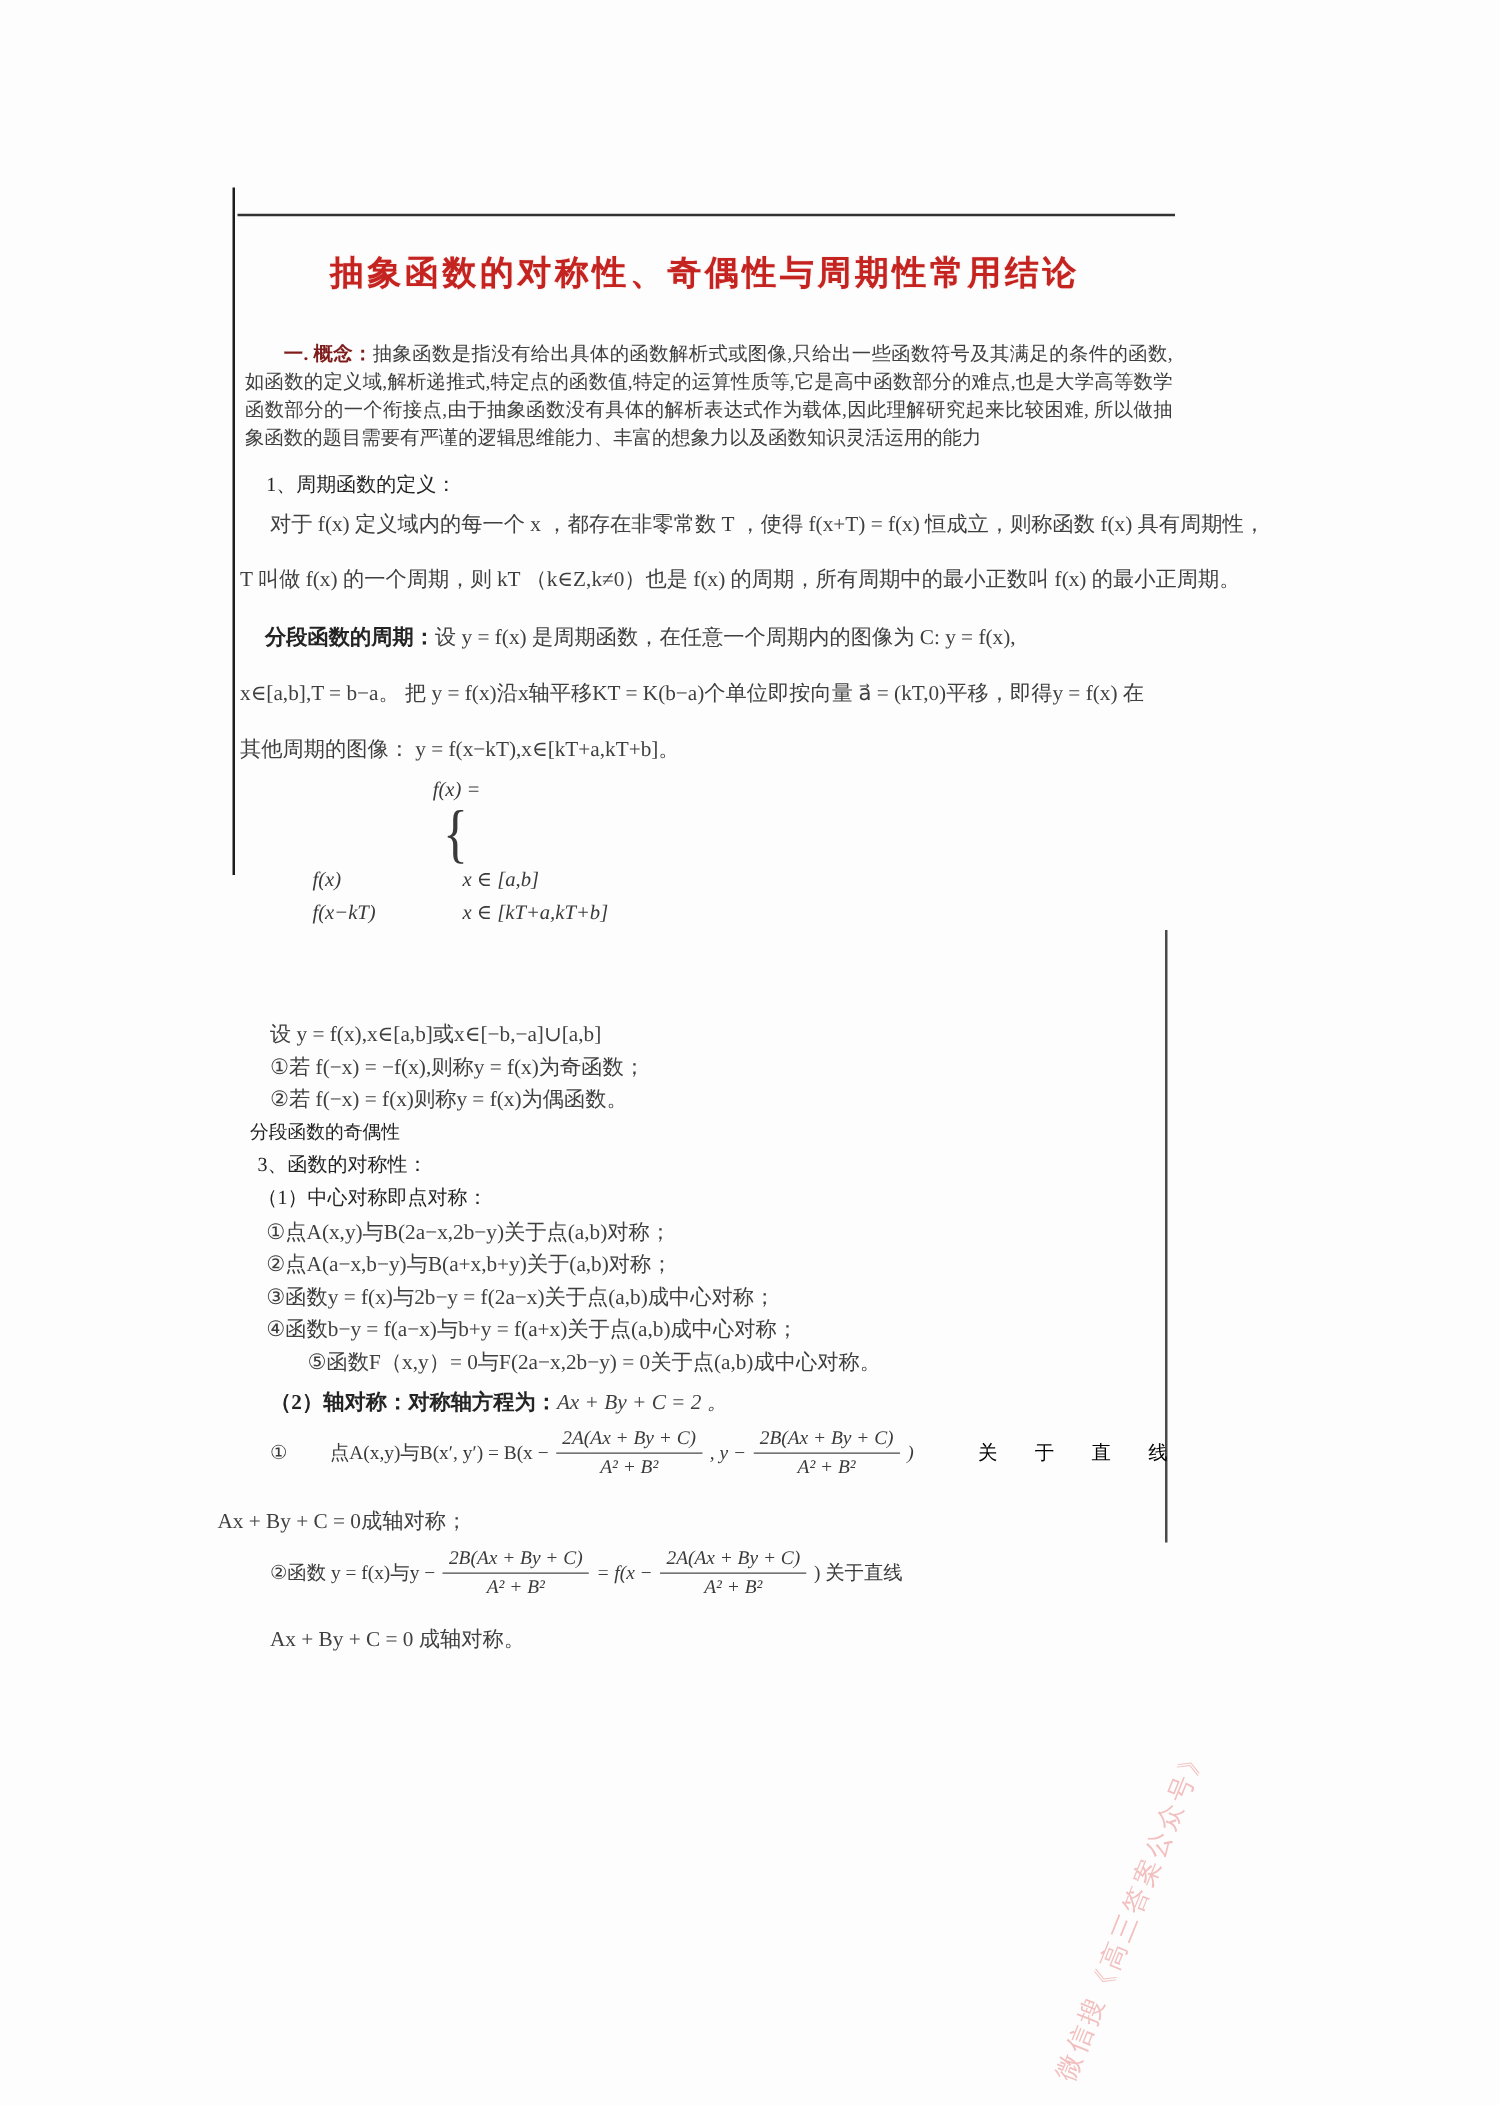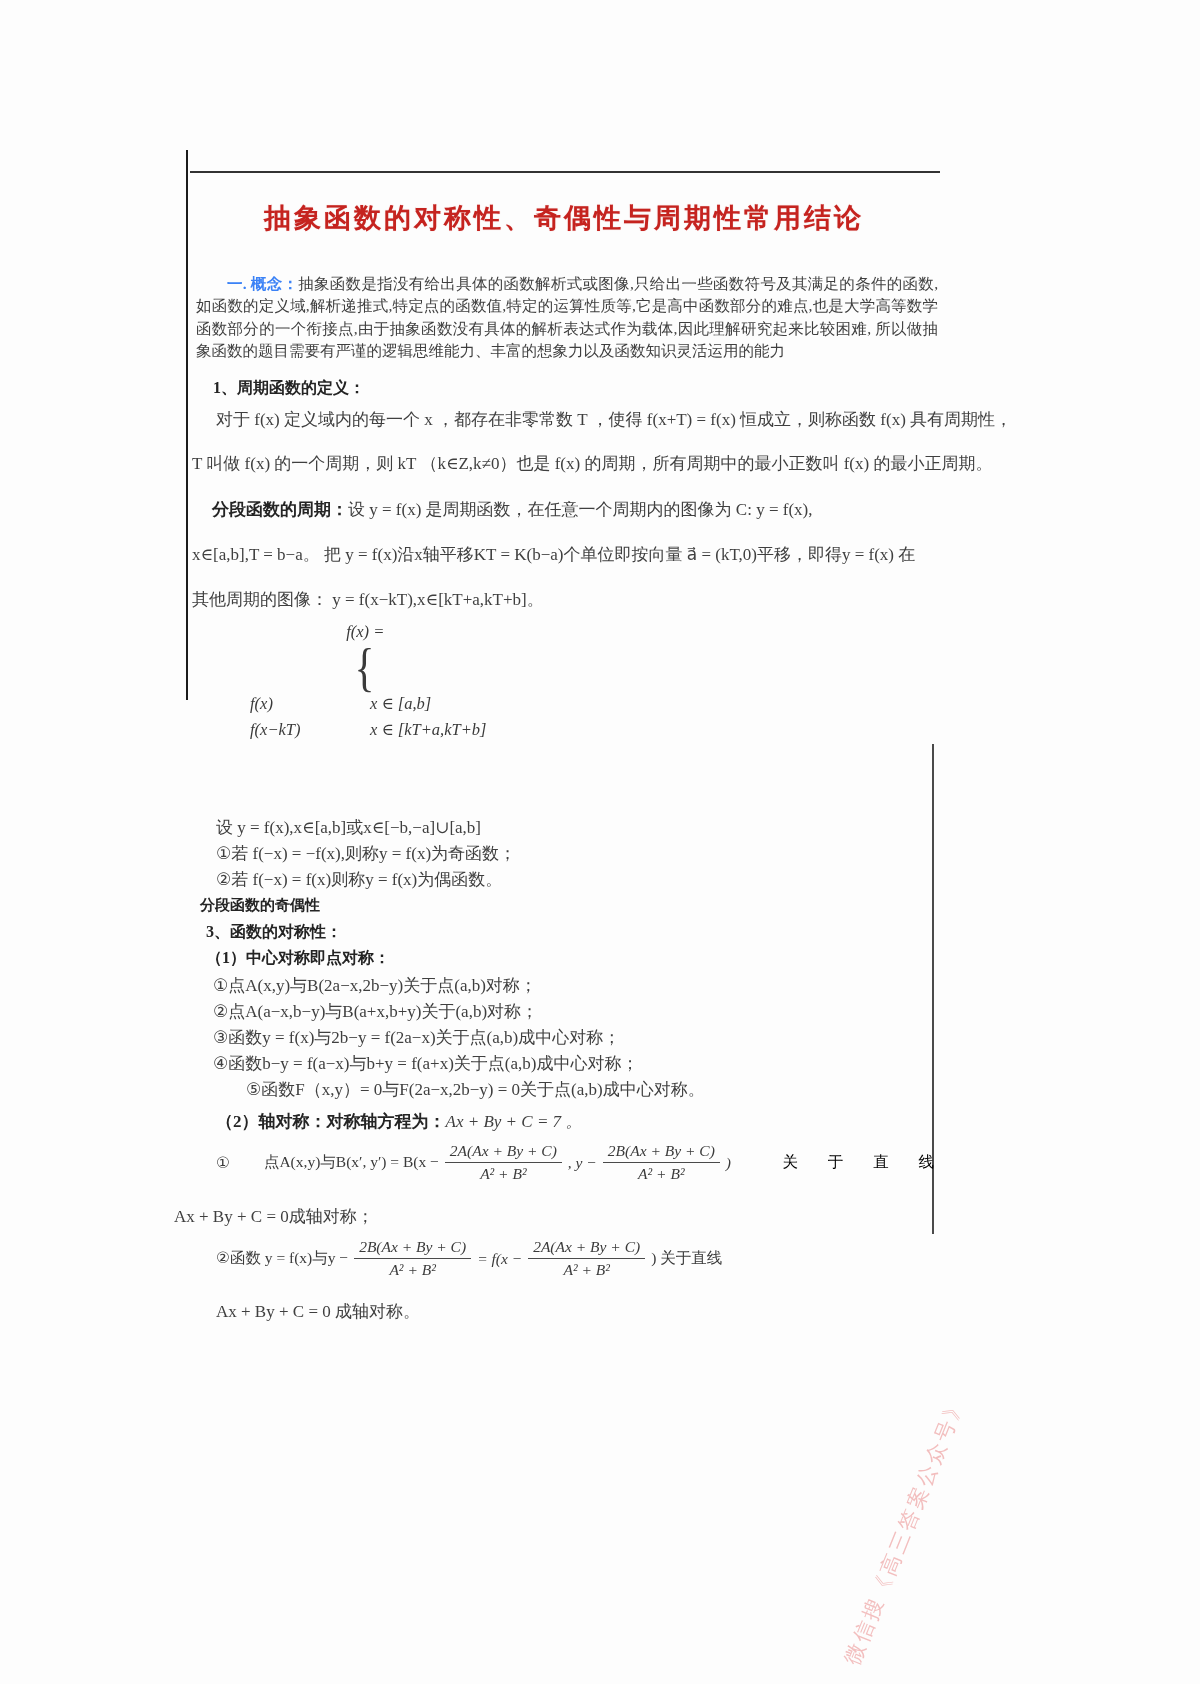--- a/index.html
+++ b/index.html
@@ -18,23 +18,23 @@
   .vrule-right { left:932px; top:744px; width:2px; height:490px; background:#4a4a4a; }
 
   .title {
     left:190px; top:200px; width:748px; text-align:center;
     font-size:27px; font-weight:bold; color:#c5231f; letter-spacing:3px;
     text-shadow:0 0 1px rgba(197,35,31,.35);
   }
 
   .body-text { font-size:15.5px; line-height:22.5px; color:#3f3f3f; }
   .concept { left:196px; top:257px; width:742px; text-align:justify; text-indent:2em; }
-  .concept b { color:#3b82f6; }
+  .concept b { color:#7f1d1d; }
 
-  .heading { font-weight:bold; color:#242424; font-size:16px; }
+  .heading { font-weight:normal; color:#242424; font-size:16px; }
 
   .line { white-space:nowrap; font-size:17px; color:#3f3f3f; }
   .line b { color:#242424; }
 
   
   .piecewise { display:flex; align-items:center; font-size:16.5px; color:#3a3a3a;flex-direction:column; }
   .pw-lhs { font-style:italic; margin-right:6px; }
   .pw-brace { font-size:52px; font-weight:300; line-height:1; margin-right:8px; color:#3a3a3a;
               transform:scaleX(.8); }
   .pw-rows { display:flex; flex-direction:column; gap:6px; }
@@ -106,21 +106,21 @@
   <div class="abs heading" style="left:200px; top:896px; font-size:15px;">分段函数的奇偶性</div>
   <div class="abs heading" style="left:206px; top:922px;">3、函数的对称性：</div>
   <div class="abs heading" style="left:206px; top:948px;">（1）中心对称即点对称：</div>
 
   <div class="abs line" style="left:213px; top:974px;">①点A(x,y)与B(2a−x,2b−y)关于点(a,b)对称；</div>
   <div class="abs line" style="left:213px; top:1000px;">②点A(a−x,b−y)与B(a+x,b+y)关于(a,b)对称；</div>
   <div class="abs line" style="left:213px; top:1026px;">③函数y = f(x)与2b−y = f(2a−x)关于点(a,b)成中心对称；</div>
   <div class="abs line" style="left:213px; top:1052px;">④函数b−y = f(a−x)与b+y = f(a+x)关于点(a,b)成中心对称；</div>
   <div class="abs line" style="left:213px; top:1078px;margin-left:33px;">⑤函数F（x,y）= 0与F(2a−x,2b−y) = 0关于点(a,b)成中心对称。</div>
 
-  <div class="abs line" style="left:216px; top:1110px;"><b>（2）轴对称：对称轴方程为：</b><span class="mtext">Ax + By + C = 7 。</span></div>
+  <div class="abs line" style="left:216px; top:1110px;"><b>（2）轴对称：对称轴方程为：</b><span class="mtext">Ax + By + C = 2 。</span></div>
 
   <div class="abs mathline" style="left:216px; top:1142px; width:718px;">
     <span class="marker">①</span>
     <span>点A(x,y)与B(x′, y′) = B(x −</span>
     <span class="frac">
       <span class="num">2A(Ax + By + C)</span>
       <span class="den">A² + B²</span>
     </span>
     <span class="mtext">, y −</span>
     <span class="frac">

